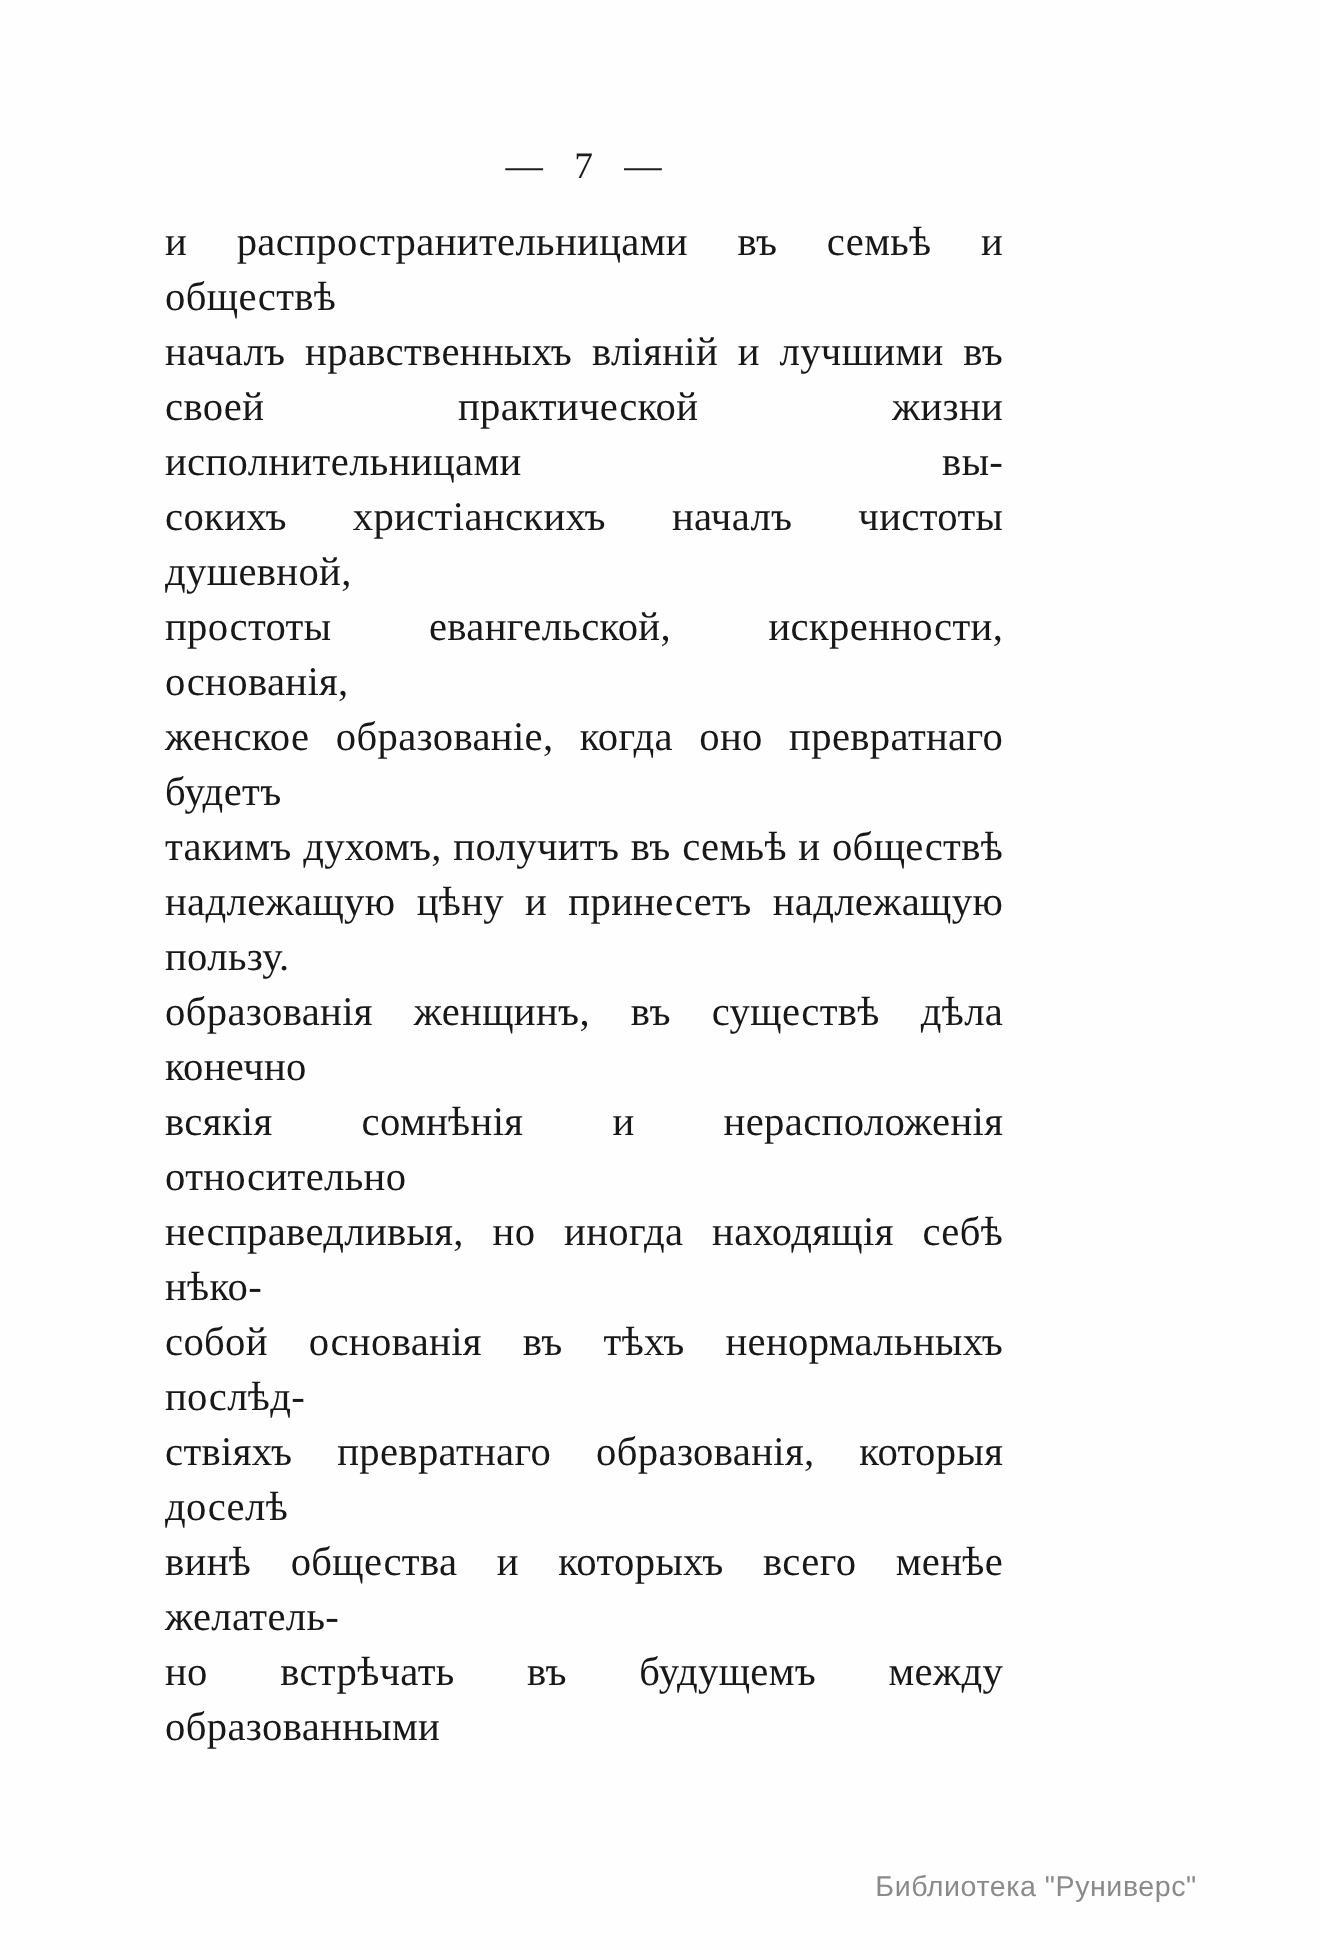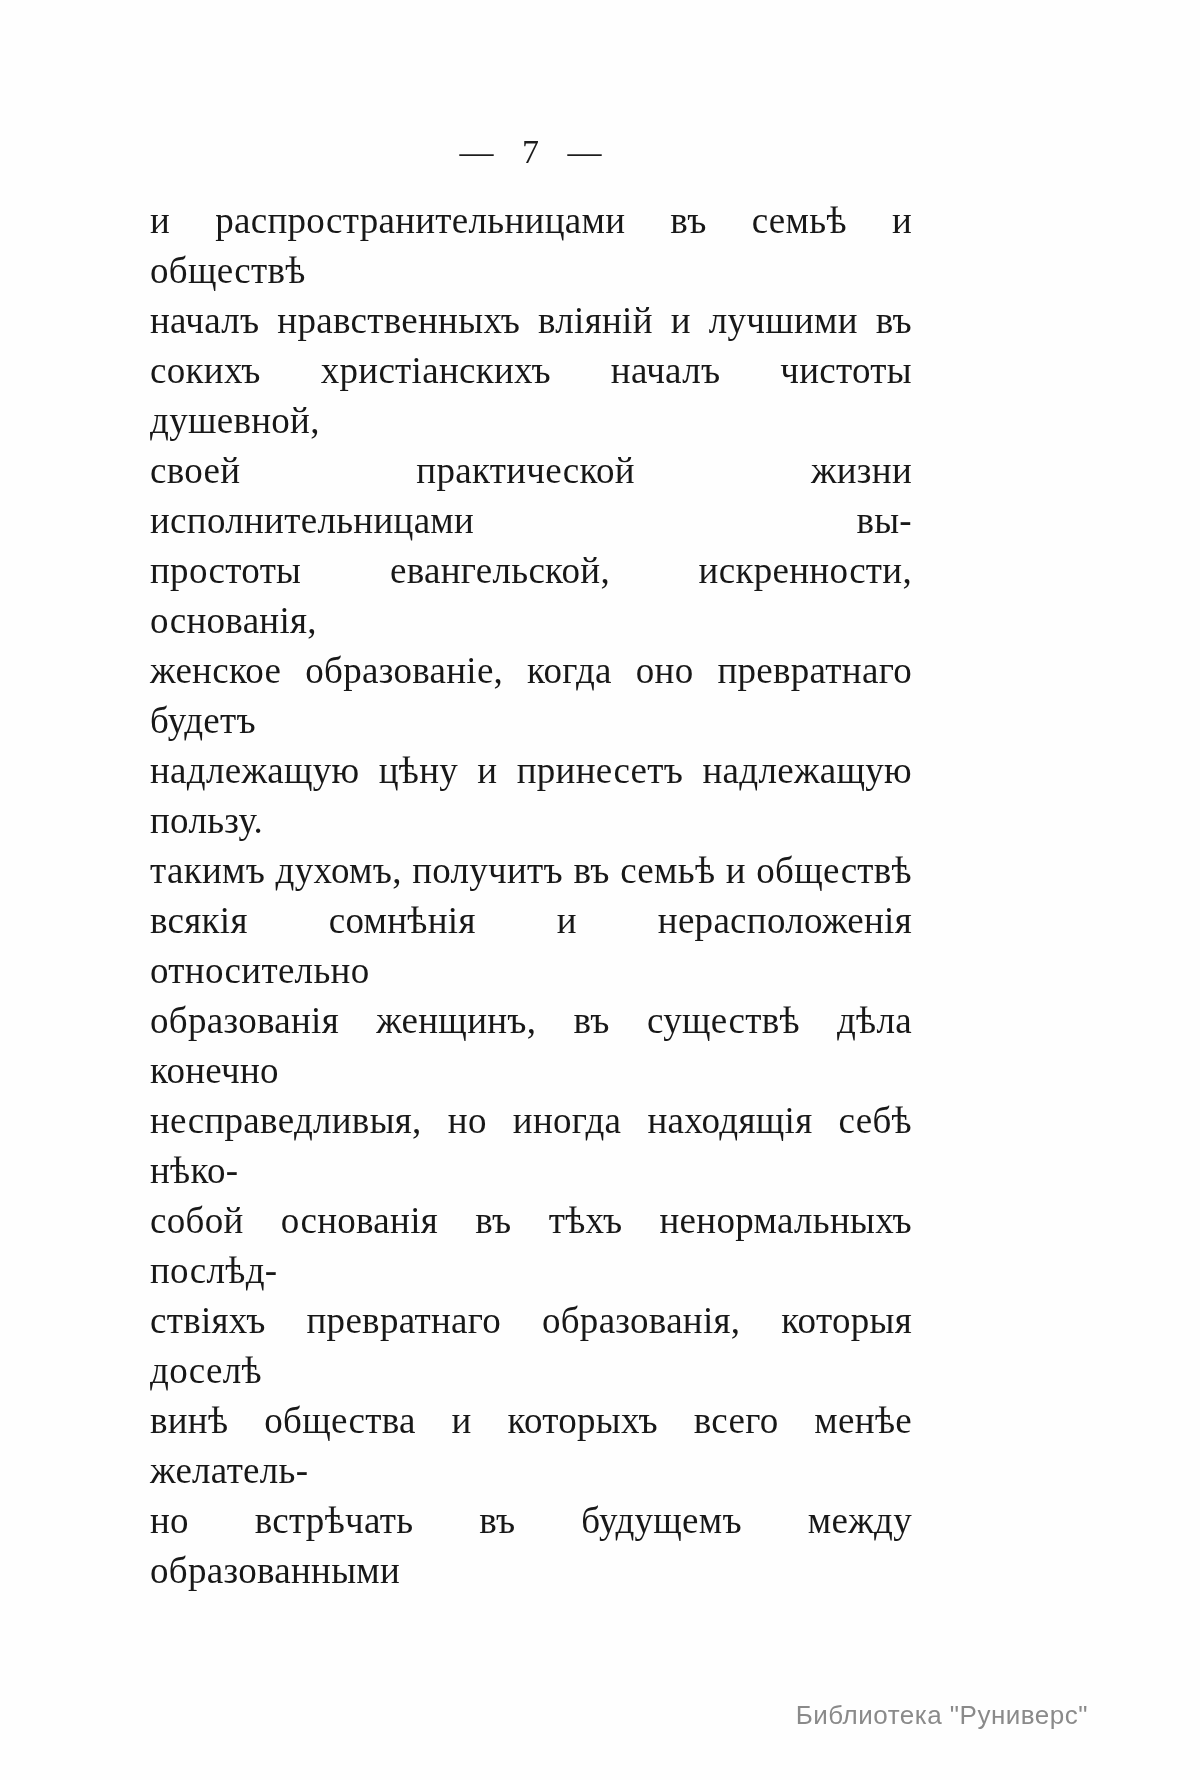--- a/index.html
+++ b/index.html
@@ -56,28 +56,28 @@
 
 <div class="page">
 
   <div class="page-number">— 7 —</div>
 
   <div class="text-block">
 
     <div class="para">
       <div class="line">и распространительницами въ семьѣ и обществѣ</div>
       <div class="line">началъ нравственныхъ вліяній и лучшими въ</div>
+      <div class="line">своей практической жизни исполнительницами вы-</div>
       <div class="line">сокихъ христіанскихъ началъ чистоты душевной,</div>
-      <div class="line">своей практической жизни исполнительницами вы-</div>
       <div class="line">простоты евангельской, искренности, основанія,</div>
       <div class="line">женское образованіе, когда оно превратнаго будетъ</div>
+      <div class="line">такимъ духомъ, получитъ въ семьѣ и обществѣ</div>
       <div class="line">надлежащую цѣну и принесетъ надлежащую пользу.</div>
-      <div class="line">такимъ духомъ, получитъ въ семьѣ и обществѣ</div>
+      <div class="line">образованія женщинъ, въ существѣ дѣла конечно</div>
       <div class="line">всякія сомнѣнія и нерасположенія относительно</div>
-      <div class="line">образованія женщинъ, въ существѣ дѣла конечно</div>
       <div class="line">несправедливыя, но иногда находящія себѣ нѣко-</div>
       <div class="line">собой основанія въ тѣхъ ненормальныхъ послѣд-</div>
       <div class="line">ствіяхъ превратнаго образованія, которыя доселѣ</div>
       <div class="line">винѣ общества и которыхъ всего менѣе желатель-</div>
       <div class="line">но встрѣчать въ будущемъ между образованными</div>
 
     </div>
 
   </div>
 

